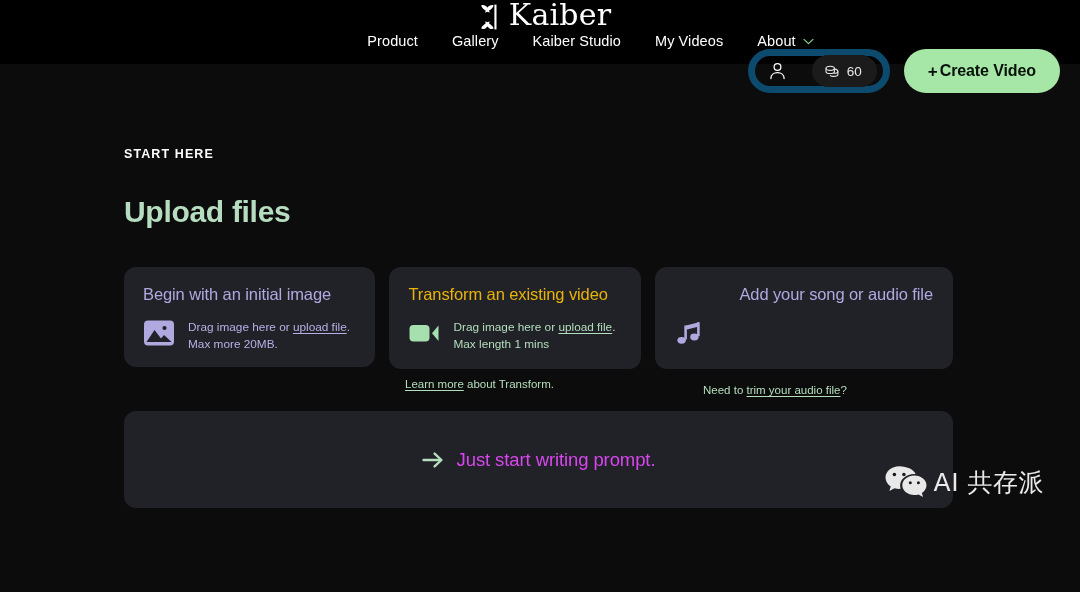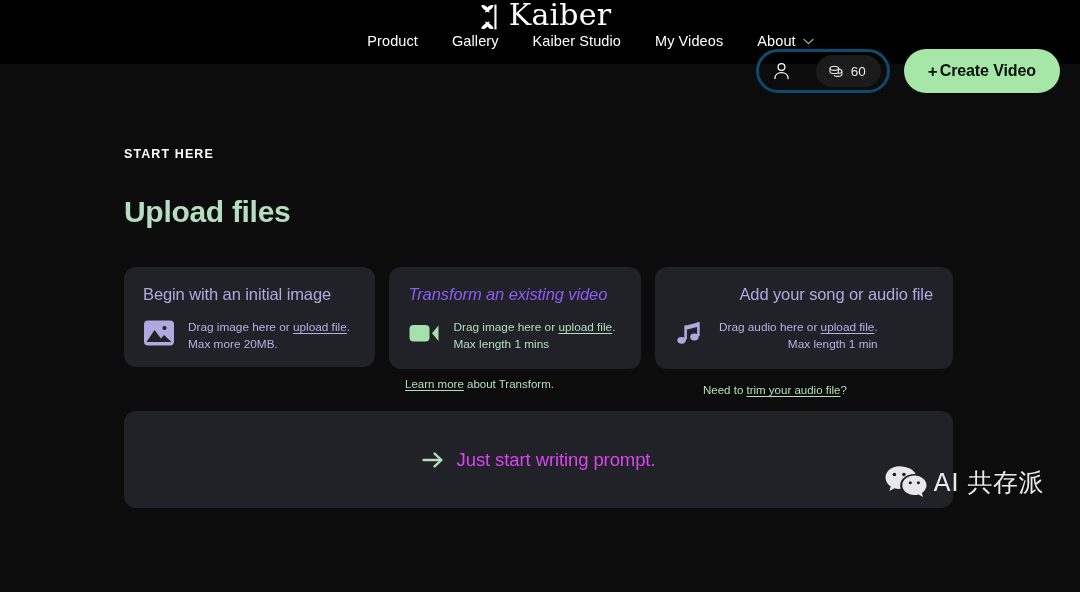--- a/index.html
+++ b/index.html
@@ -78,21 +78,21 @@
     margin-left: auto;
     display: flex;
     align-items: center;
     gap: 14px;
   }
 
   .account-pill {
     display: flex;
     align-items: center;
     height: 44px;
-    border: 3px solid #0c4a6e;
+    border: 7px solid #0c4a6e;
     border-radius: 999px;
     padding: 0 6px 0 14px;
     gap: 26px;
     cursor: pointer;
   }
 
   .user-icon { width: 17px; height: 18px; display: block; }
 
   .credits {
     display: flex;
@@ -167,21 +167,21 @@
   .card.c1 { width: 267px; height: 100px; }
   .card.c2 { width: 267px; height: 102px; }
   .card.c3 { width: 317px; height: 102px; text-align: right; }
 
   .card-title {
     font-size: 16.5px;
     letter-spacing: -0.1px;
     line-height: 1.1;
   }
   .card.c1 .card-title, .card.c3 .card-title { color: #b0a9e0; }
-  .card.c2 .card-title { color: #8b5cf6; font-style: italic; }
+  .card.c2 .card-title { color: #eab308; }
 
   .card-body {
     margin-top: 14px;
     display: flex;
     align-items: flex-start;
     gap: 13px;
   }
 
   .card-icon { flex: 0 0 auto; display: block; }
 
@@ -381,26 +381,20 @@
       <div class="card-body">
         <span>
           <svg class="card-icon" width="32" height="32" viewBox="0 0 32 32" aria-hidden="true">
             <path d="M12 8.5 L25 5.2 V9.4 L12 12.7 Z" fill="#b0a9e0"></path>
             <rect x="10.3" y="8.5" width="2.6" height="14" fill="#b0a9e0"></rect>
             <rect x="23.1" y="5.2" width="2.6" height="14" fill="#b0a9e0"></rect>
             <ellipse cx="7.6" cy="23.3" rx="4.2" ry="3.4" fill="#b0a9e0"></ellipse>
             <ellipse cx="20.4" cy="20" rx="4.2" ry="3.4" fill="#b0a9e0"></ellipse>
           </svg>
         </span>
-        <div class="card-text">
-          <span class="ln">
-            <span>Drag audio here or </span><span class="inline-link">upload file</span><span>.</span>
-          </span>
-          <span class="ln">Max length 1 min</span>
-        </div>
       </div>
     </div>
 
   </div>
 
   <div class="sublinks">
     <div class="sublink learn">
       <u>Learn more</u><span> about Transform.</span>
     </div>
     <div class="sublink trim">

